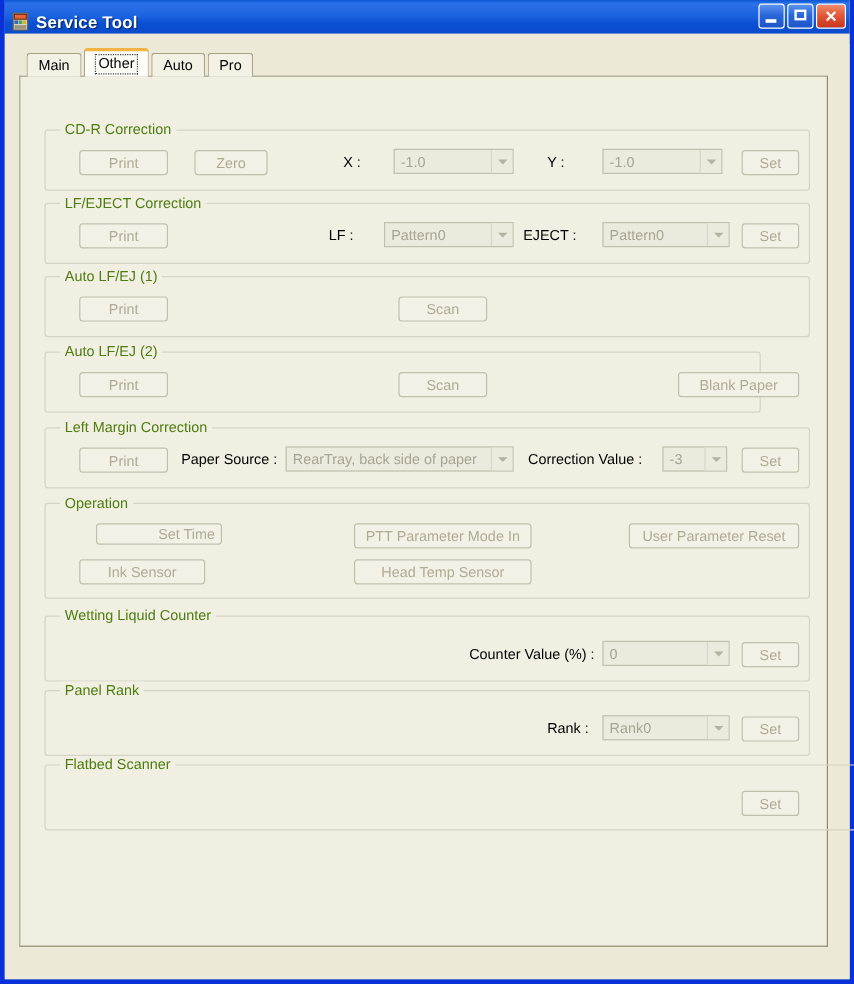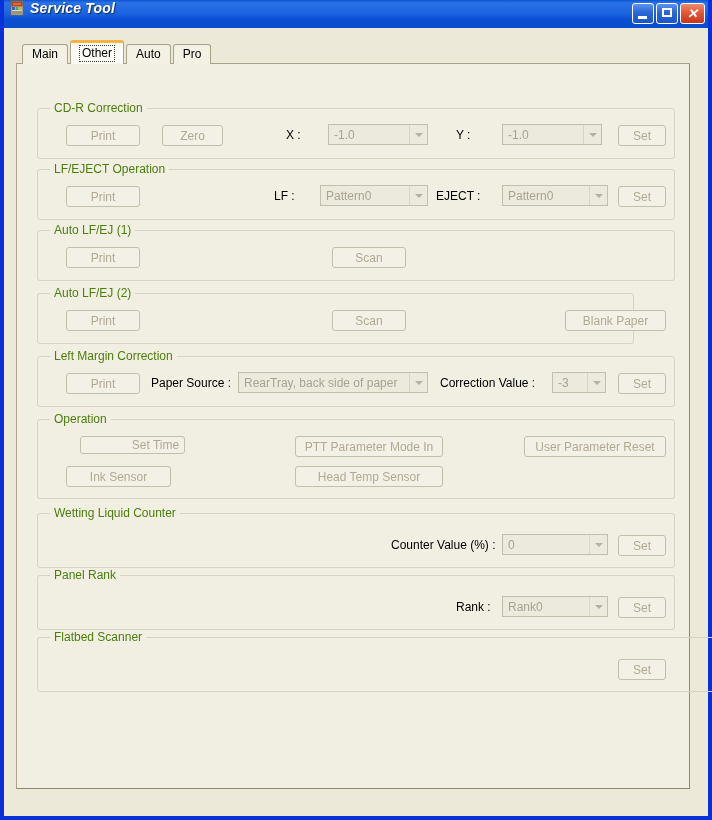--- a/index.html
+++ b/index.html
@@ -27,24 +27,23 @@
   }
 
   .titlebar {
     height: 36px;
     box-sizing: border-box;
     background: linear-gradient(to bottom,
         #0a55d4 0%, #2b72e8 8%, #1a61df 40%,
         #0a50d2 55%, #0b4ccd 78%, #2a6fe4 96%, #1d62d8 100%);
     border-bottom: 1px solid #0831d9;
     display: flex;
-    align-items: flex-start;
+    align-items: center;
     padding: 0 2px 0 5px;
     position: relative;
-    font-style: italic;
   }
   .title-icon {
     width: 16px; height: 16px;
     margin-right: 5px;
     position: relative;
     flex: 0 0 auto;
   }
   .title-text {
     color: #ffffff;
     font-size: 14px;
@@ -294,21 +293,21 @@
         </div>
         <span class="lbl" style="left:418px; top:19px;">Y :</span>
         <div class="combo" style="left:464px; top:15px; width:100px; height:21px;">
           <span class="cval">-1.0</span>
           <span class="arrowbox"></span>
         </div>
         <div class="btn" style="left:580px; top:16px; width:48px; height:21px;">Set</div>
       </div>
 
       <div class="group" style="left:20px; top:105px; width:638px; height:51px;">
-        <span class="gtitle">LF/EJECT Operation</span>
+        <span class="gtitle">LF/EJECT Correction</span>
         <div class="btn" style="left:28px; top:16px; width:74px; height:21px;">Print</div>
         <span class="lbl" style="left:236px; top:19px;">LF :</span>
         <div class="combo" style="left:282px; top:15px; width:108px; height:21px;">
           <span class="cval">Pattern0</span>
           <span class="arrowbox"></span>
         </div>
         <span class="lbl" style="left:398px; top:19px;">EJECT :</span>
         <div class="combo" style="left:464px; top:15px; width:106px; height:21px;">
           <span class="cval">Pattern0</span>
           <span class="arrowbox"></span>

